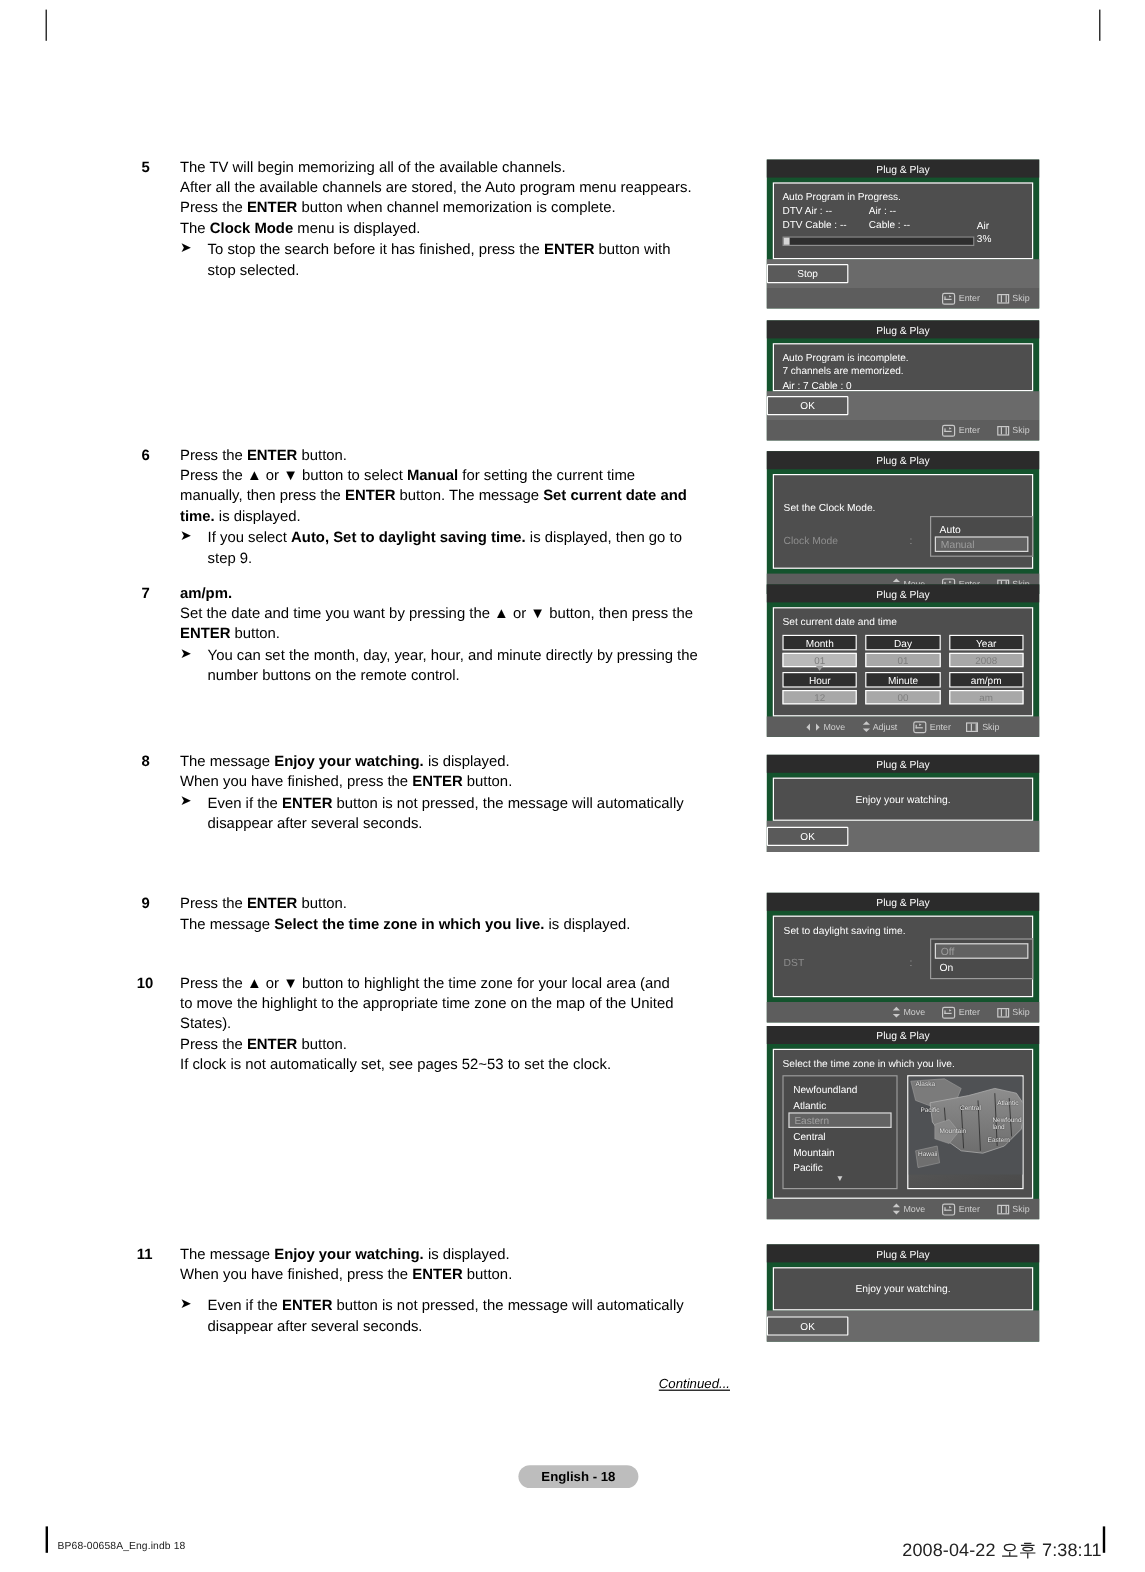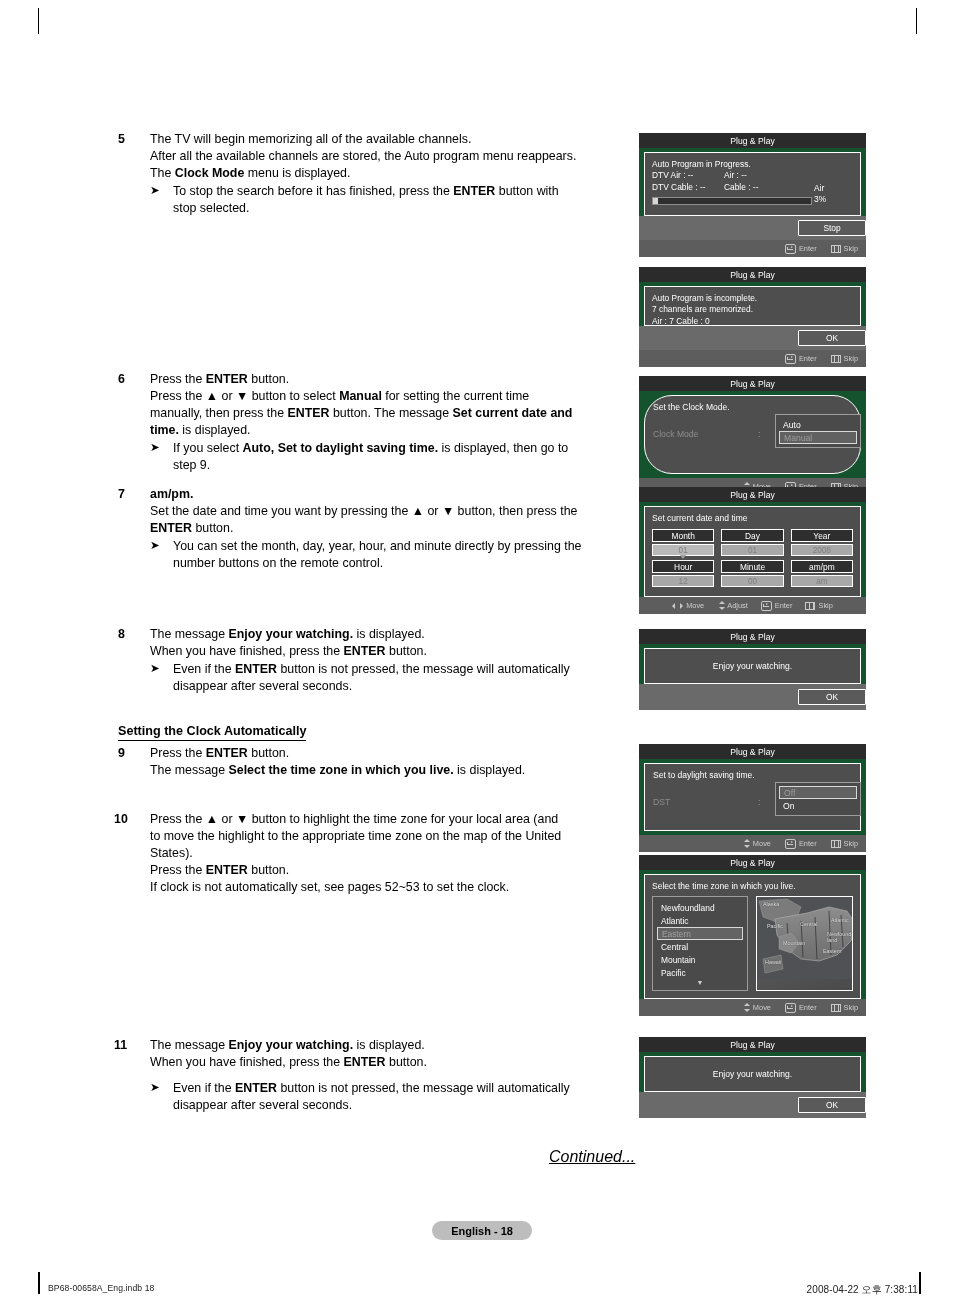--- a/index.html
+++ b/index.html
@@ -77,21 +77,21 @@
     display: inline-block;
     padding-bottom: 1px;
     line-height: 15px;
   }
 
   .continued {
     position: absolute;
     left: 549px;
     top: 1148px;
     font-style: italic;
-    font-size: 16px;
+    font-size: 11px;
     text-decoration: underline;
   }
 
   .page-badge {
     position: absolute;
     left: 432px;
     top: 1221px;
     width: 100px;
     height: 19px;
     background: #bdbdbd;
@@ -116,21 +116,21 @@
     left: 48px;
     top: 1283px;
     font-size: 8.6px;
     color: #222;
     letter-spacing: 0.1px;
   }
   .footer-right {
     position: absolute;
     right: 36px;
     top: 1283px;
-    font-size: 10px;
+    font-size: 15px;
     color: #222;
     text-align: right;
     letter-spacing: 0.1px;
   }
   .footer-right-bar {
     position: absolute;
     right: 33px;
     top: 1272px;
     width: 2px;
     height: 22px;
@@ -170,21 +170,21 @@
     padding-right: 8px;
     gap: 14px;
     background: #5d5d5d;
     color: #cfcfcf;
     font-size: 7.4px;
   }
   .osd-actions {
     height: 24px;
     display: flex;
     align-items: center;
-    justify-content: flex-end;
+    justify-content: flex-start;
     background: #6a6a6a;
   }
   .osd-btn {
     min-width: 66px;
     height: 14px;
     border: 1.1px solid #ffffff;
     background: #5a5a5a;
     color: #ffffff;
     font-size: 8.4px;
     display: flex;
@@ -472,20 +472,21 @@
 
   <div class="crop v" style="left:38px;top:8px;"></div>
   <div class="crop v" style="left:916px;top:8px;"></div>
 
   <div class="steps">
 
     <div class="step" style="margin-bottom:0;">
       <span class="step-num">5</span>
       <p>The TV will begin memorizing all of the available channels.</p>
       <p>After all the available channels are stored, the Auto program menu reappears.</p>
+      <p>Press the <b>ENTER</b> button when channel memorization is complete.</p>
       <p>The <b>Clock Mode</b> menu is displayed.</p>
       <div class="note">
         <span class="arrow">➤</span>
         <p>To stop the search before it has finished, press the <b>ENTER</b> button with<br>stop selected.</p>
       </div>
     </div>
 
     <div class="step" style="position:absolute;top:240px;width:512px;">
       <span class="step-num">6</span>
       <p>Press the <b>ENTER</b> button.</p>
@@ -512,23 +513,20 @@
     <div class="step" style="position:absolute;top:495px;width:512px;">
       <span class="step-num">8</span>
       <p>The message <b>Enjoy your watching.</b> is displayed.</p>
       <p>When you have finished, press the <b>ENTER</b> button.</p>
       <div class="note">
         <span class="arrow">➤</span>
         <p>Even if the <b>ENTER</b> button is not pressed, the message will automatically<br>disappear after several seconds.</p>
       </div>
     </div>
 
-    <div style="position:absolute;top:590px;width:512px;">
-      <div class="section-head">Setting the Clock Automatically</div>
-    </div>
     <div class="step" style="position:absolute;top:614px;width:512px;">
       <span class="step-num">9</span>
       <p>Press the <b>ENTER</b> button.</p>
       <p>The message <b>Select the time zone in which you live.</b> is displayed.</p>
     </div>
 
     <div class="step" style="position:absolute;top:680px;width:512px;padding-left:32px;">
       <span class="step-num wide">10</span>
       <p>Press the ▲ or ▼ button to highlight the time zone for your local area (and</p>
       <p>to move the highlight to the appropriate time zone on the map of the United</p>
@@ -603,21 +601,21 @@
         </span>
       <span class="foot-item">
           <span class="ico-skip"></span>
           <span>Skip</span>
         </span>
     </div>
   </div>
 
   <div class="osd" style="top:376px;">
     <div class="osd-title">Plug &amp; Play</div>
-    <div class="osd-body" style="height:79px;padding:6px 0 0 0;overflow:visible;border-radius:28px;">
+    <div class="osd-body" style="height:79px;padding:22px 0 0 0;overflow:visible;">
       <div style="padding-left:8px;font-size:8.5px;">Set the Clock Mode.</div>
       <div class="dd-row">
         <div class="dd-label">Clock Mode</div>
         <div class="dd-colon">:</div>
         <div class="dd-box">
           <div class="dd-opt">Auto</div>
           <div class="dd-opt sel">Manual</div>
         </div>
       </div>
     </div>

